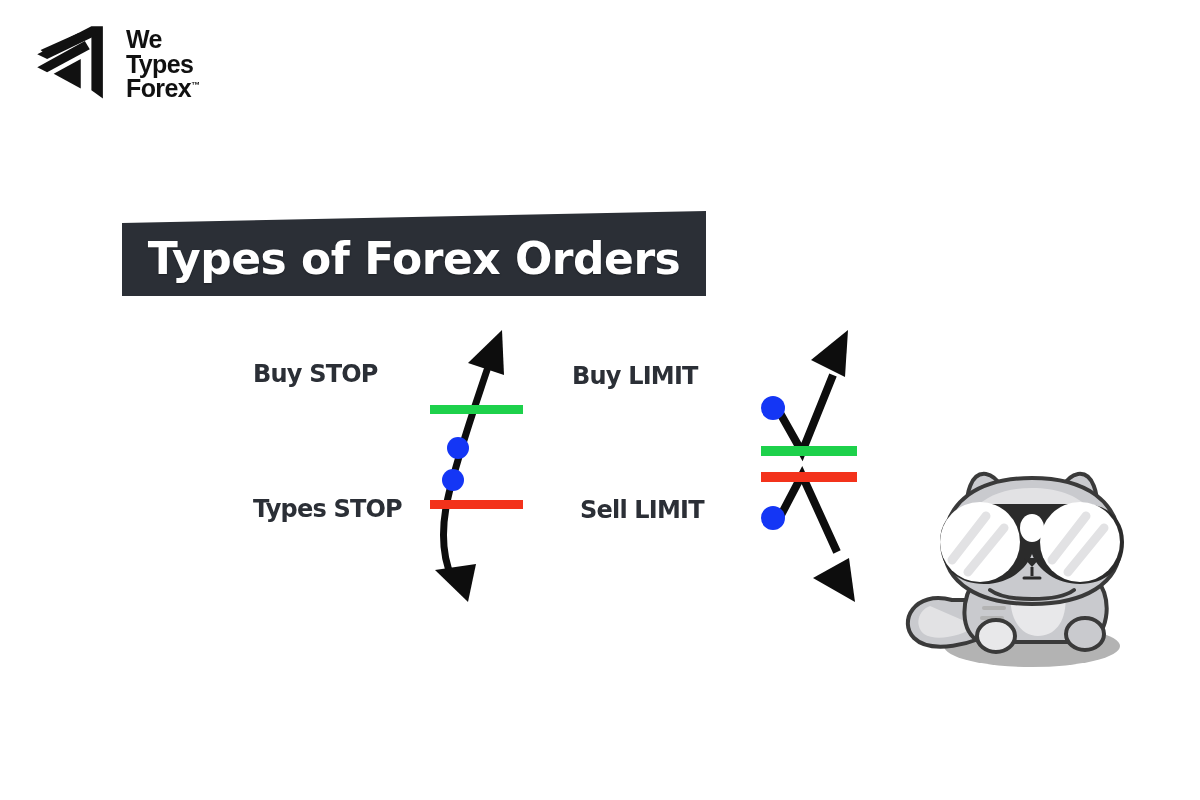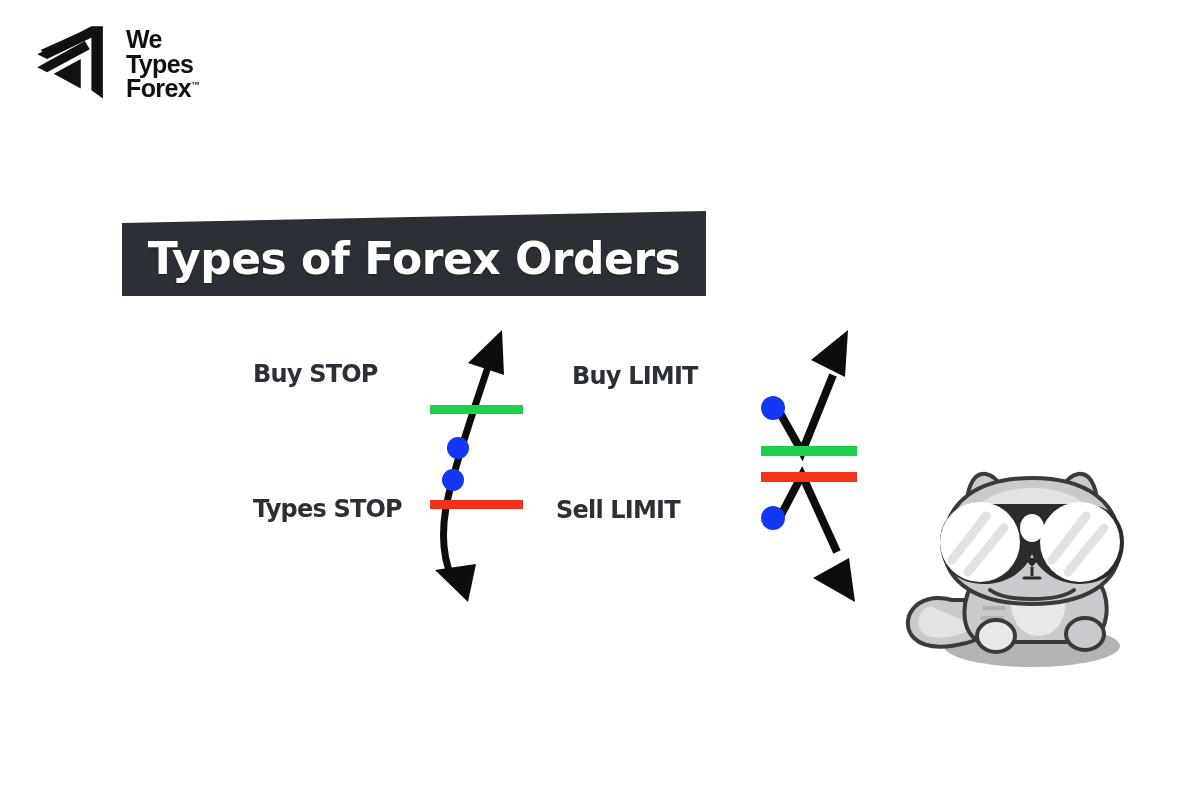--- a/index.html
+++ b/index.html
@@ -99,21 +99,21 @@
     color: #2b2f36;
     font-family: "DejaVu Sans", sans-serif;
     font-weight: bold;
     font-size: 24px;
     letter-spacing: -0.8px;
     white-space: nowrap;
   }
   #label-buy-stop   { left: 253px; top: 360px; }
   #label-sell-stop  { left: 253px; top: 495px; }
   #label-buy-limit  { left: 572px; top: 362px; }
-  #label-sell-limit { left: 556px; top: 496px; }
+  #label-sell-limit { left: 580px; top: 496px; }
 
   
   #mascot-cat {
     position: absolute;
     left: 880px;
     top: 450px;
     width: 280px;
     height: 230px;
   }
   #mascot-cat svg { width: 100%; height: 100%; display: block; }

